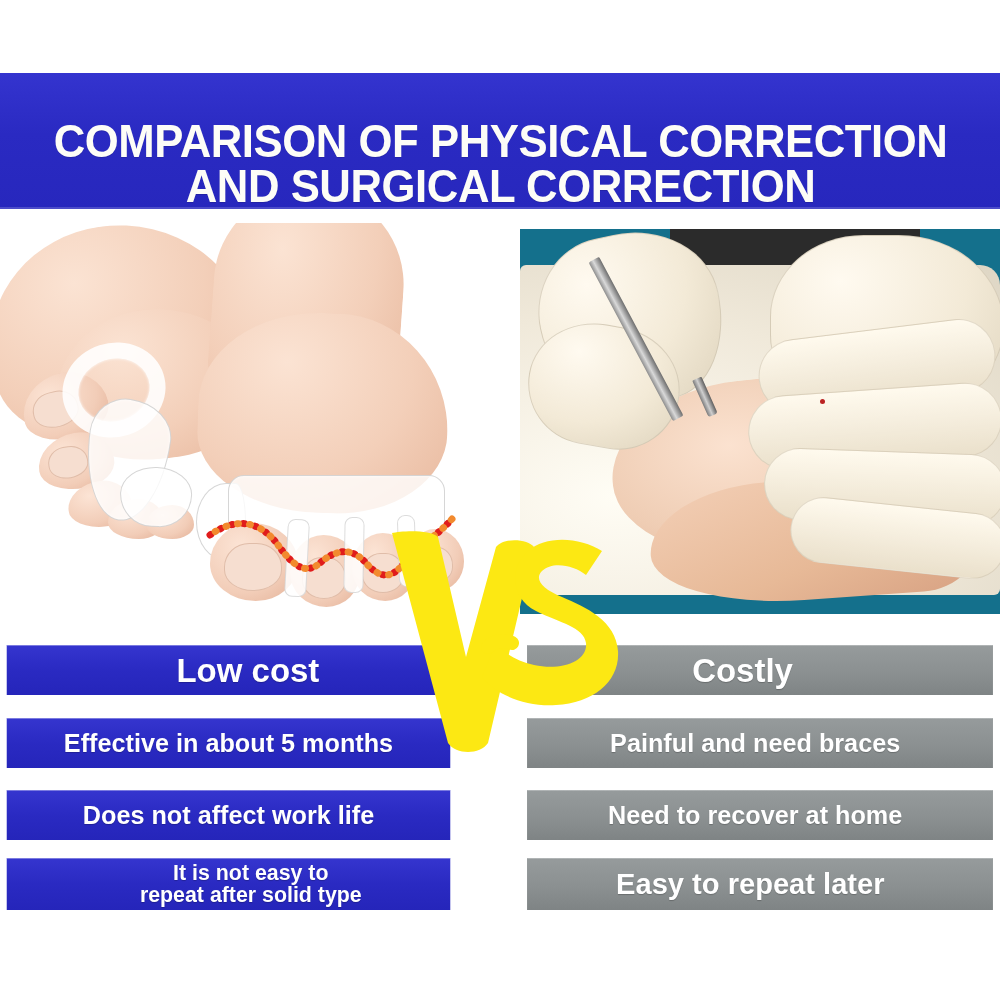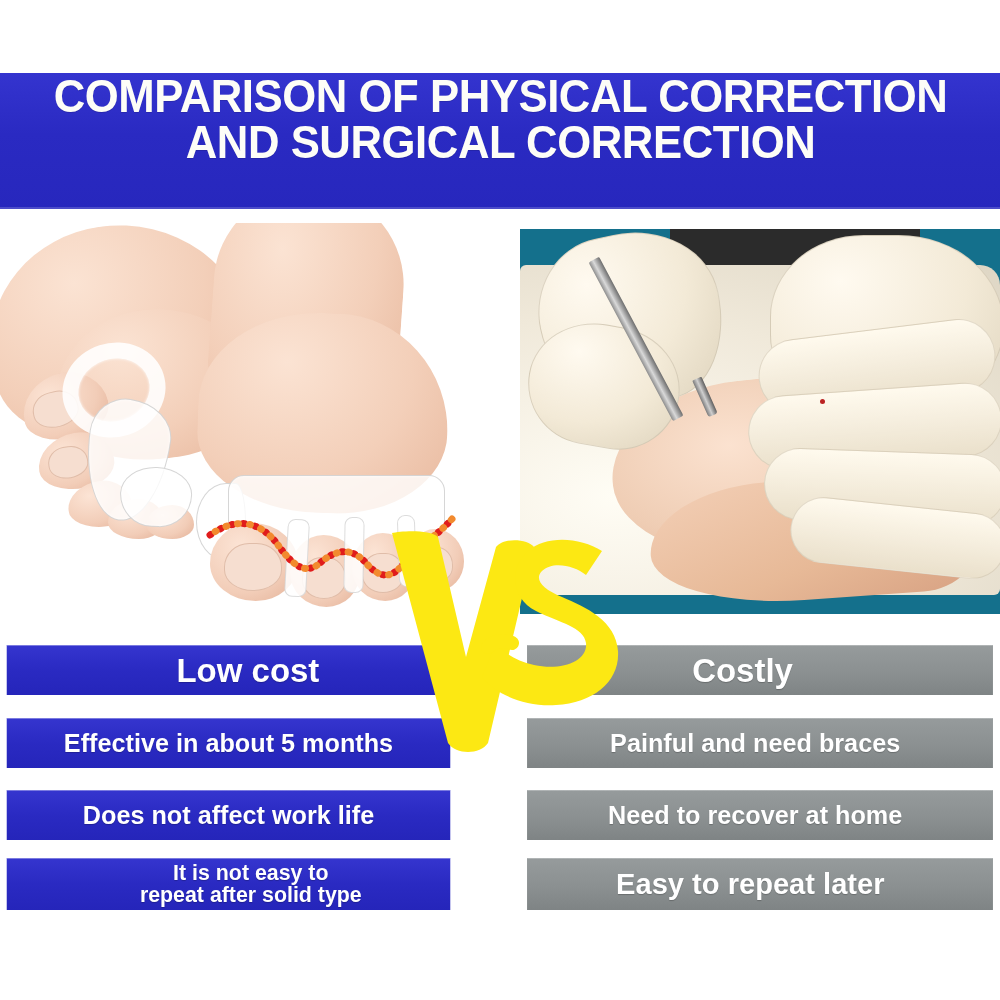--- a/index.html
+++ b/index.html
@@ -26,21 +26,21 @@
   .header-band {
     position: absolute;
     left: 0;
     top: 73px;
     width: 1000px;
     height: 136px;
     background: #2B2BC6;
     background-image: linear-gradient(180deg, #3434cf 0%, #2a2ac2 45%, #2727bd 100%);
     box-shadow: inset 0 -2px 0 rgba(255,255,255,0.18);
     display: flex;
-    align-items: flex-start;
+    align-items: flex-end;
     justify-content: center;
     overflow: hidden;
   }
   .header-title {
     color: #fdfdf7;
     font-family: "Liberation Sans", sans-serif;
     font-weight: bold;
     font-size: 47px;
     line-height: 0.97;
     letter-spacing: -0.5px;

